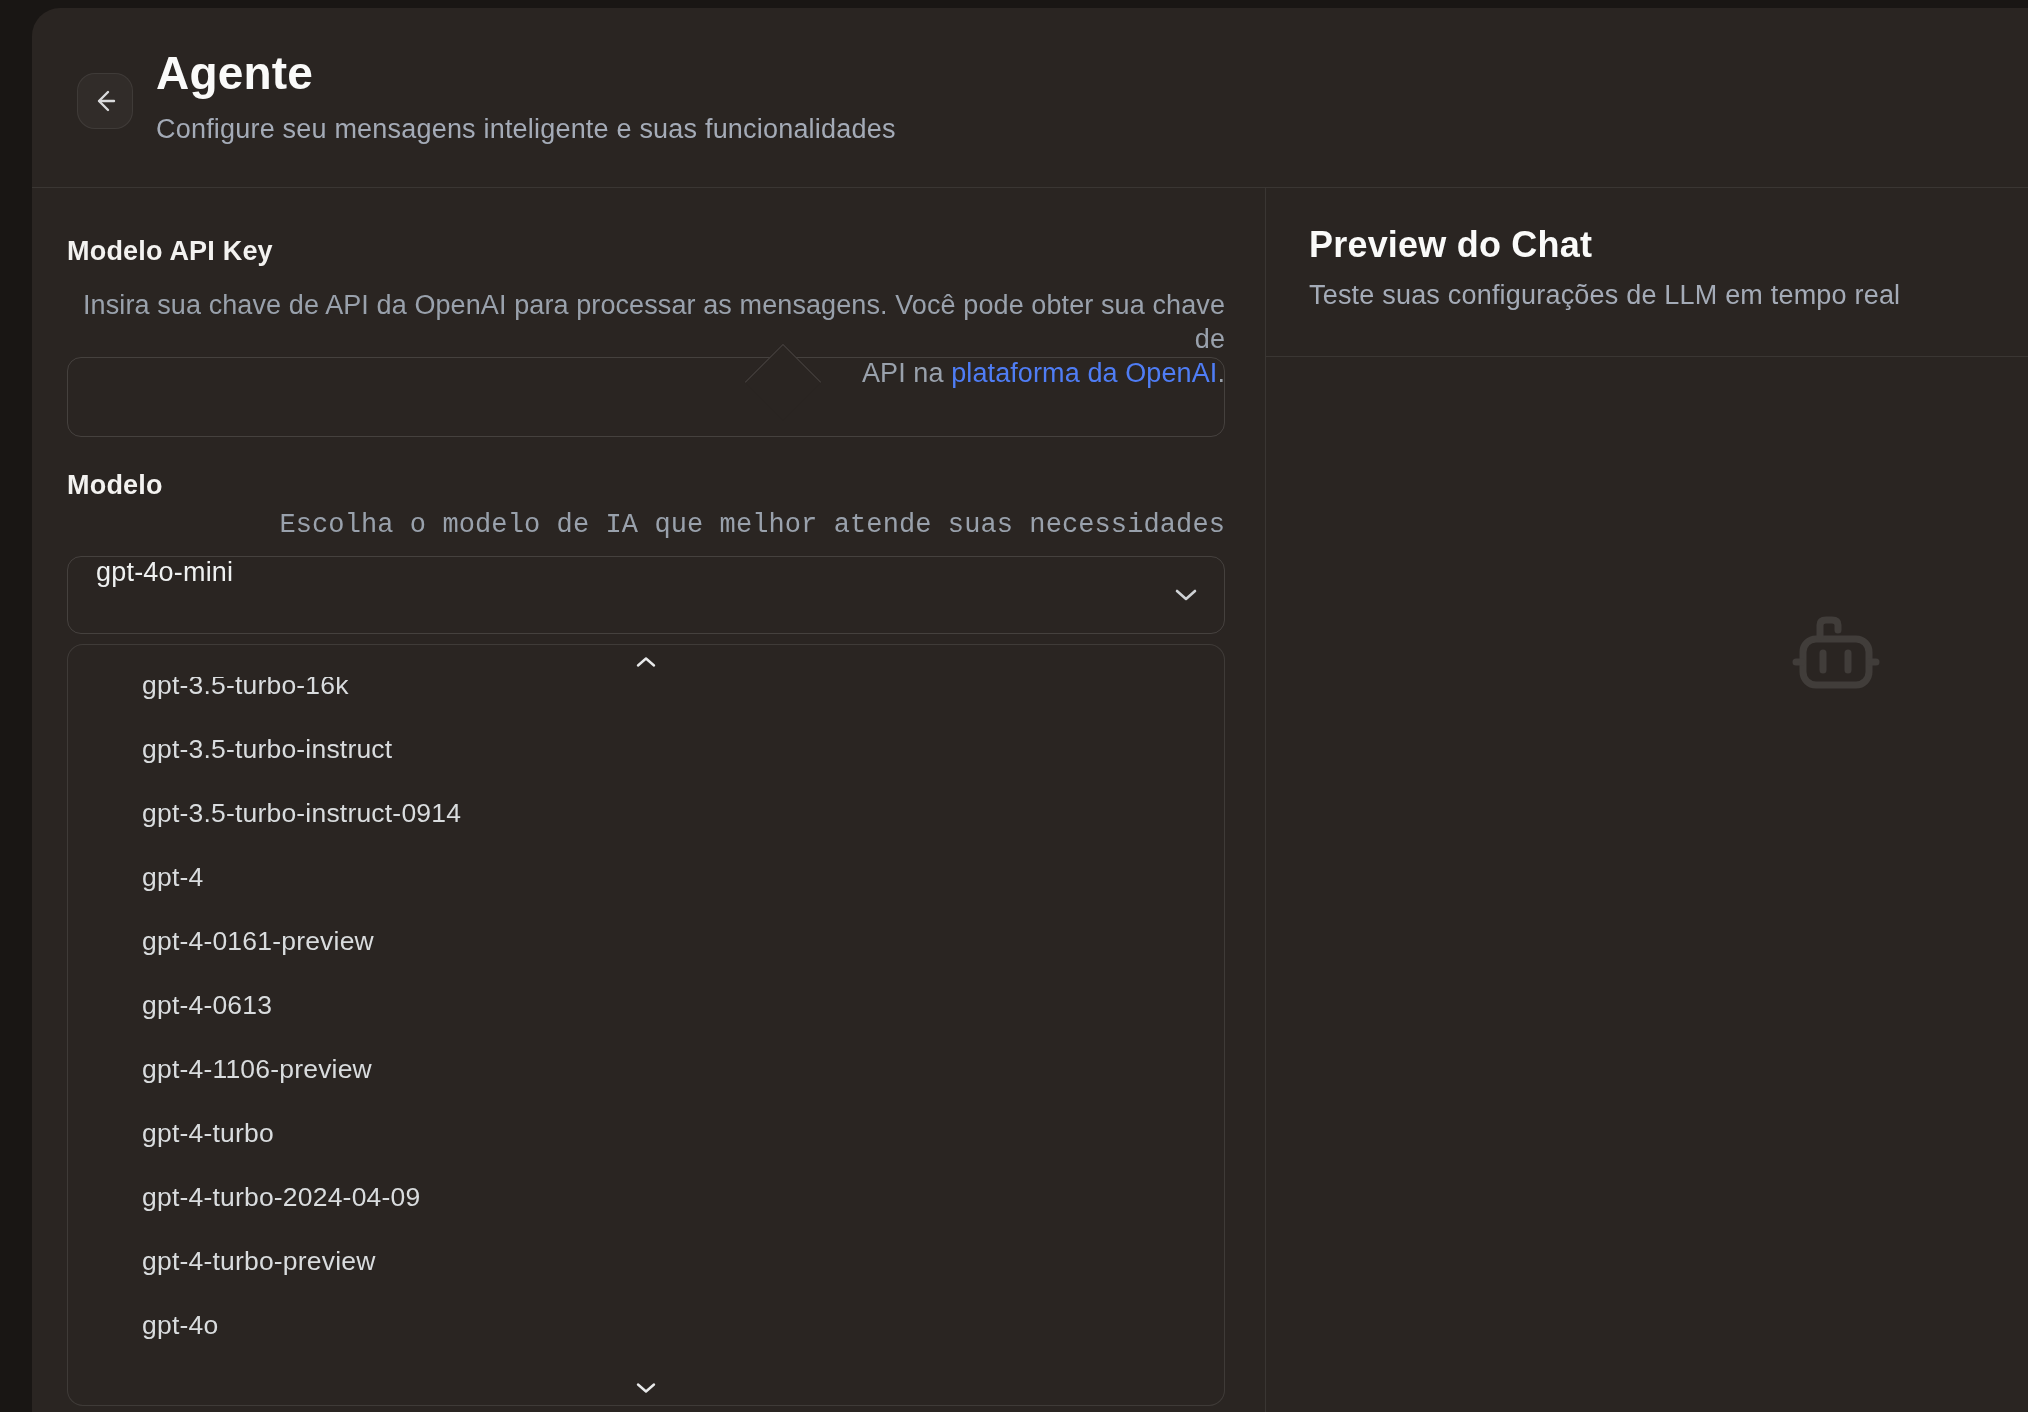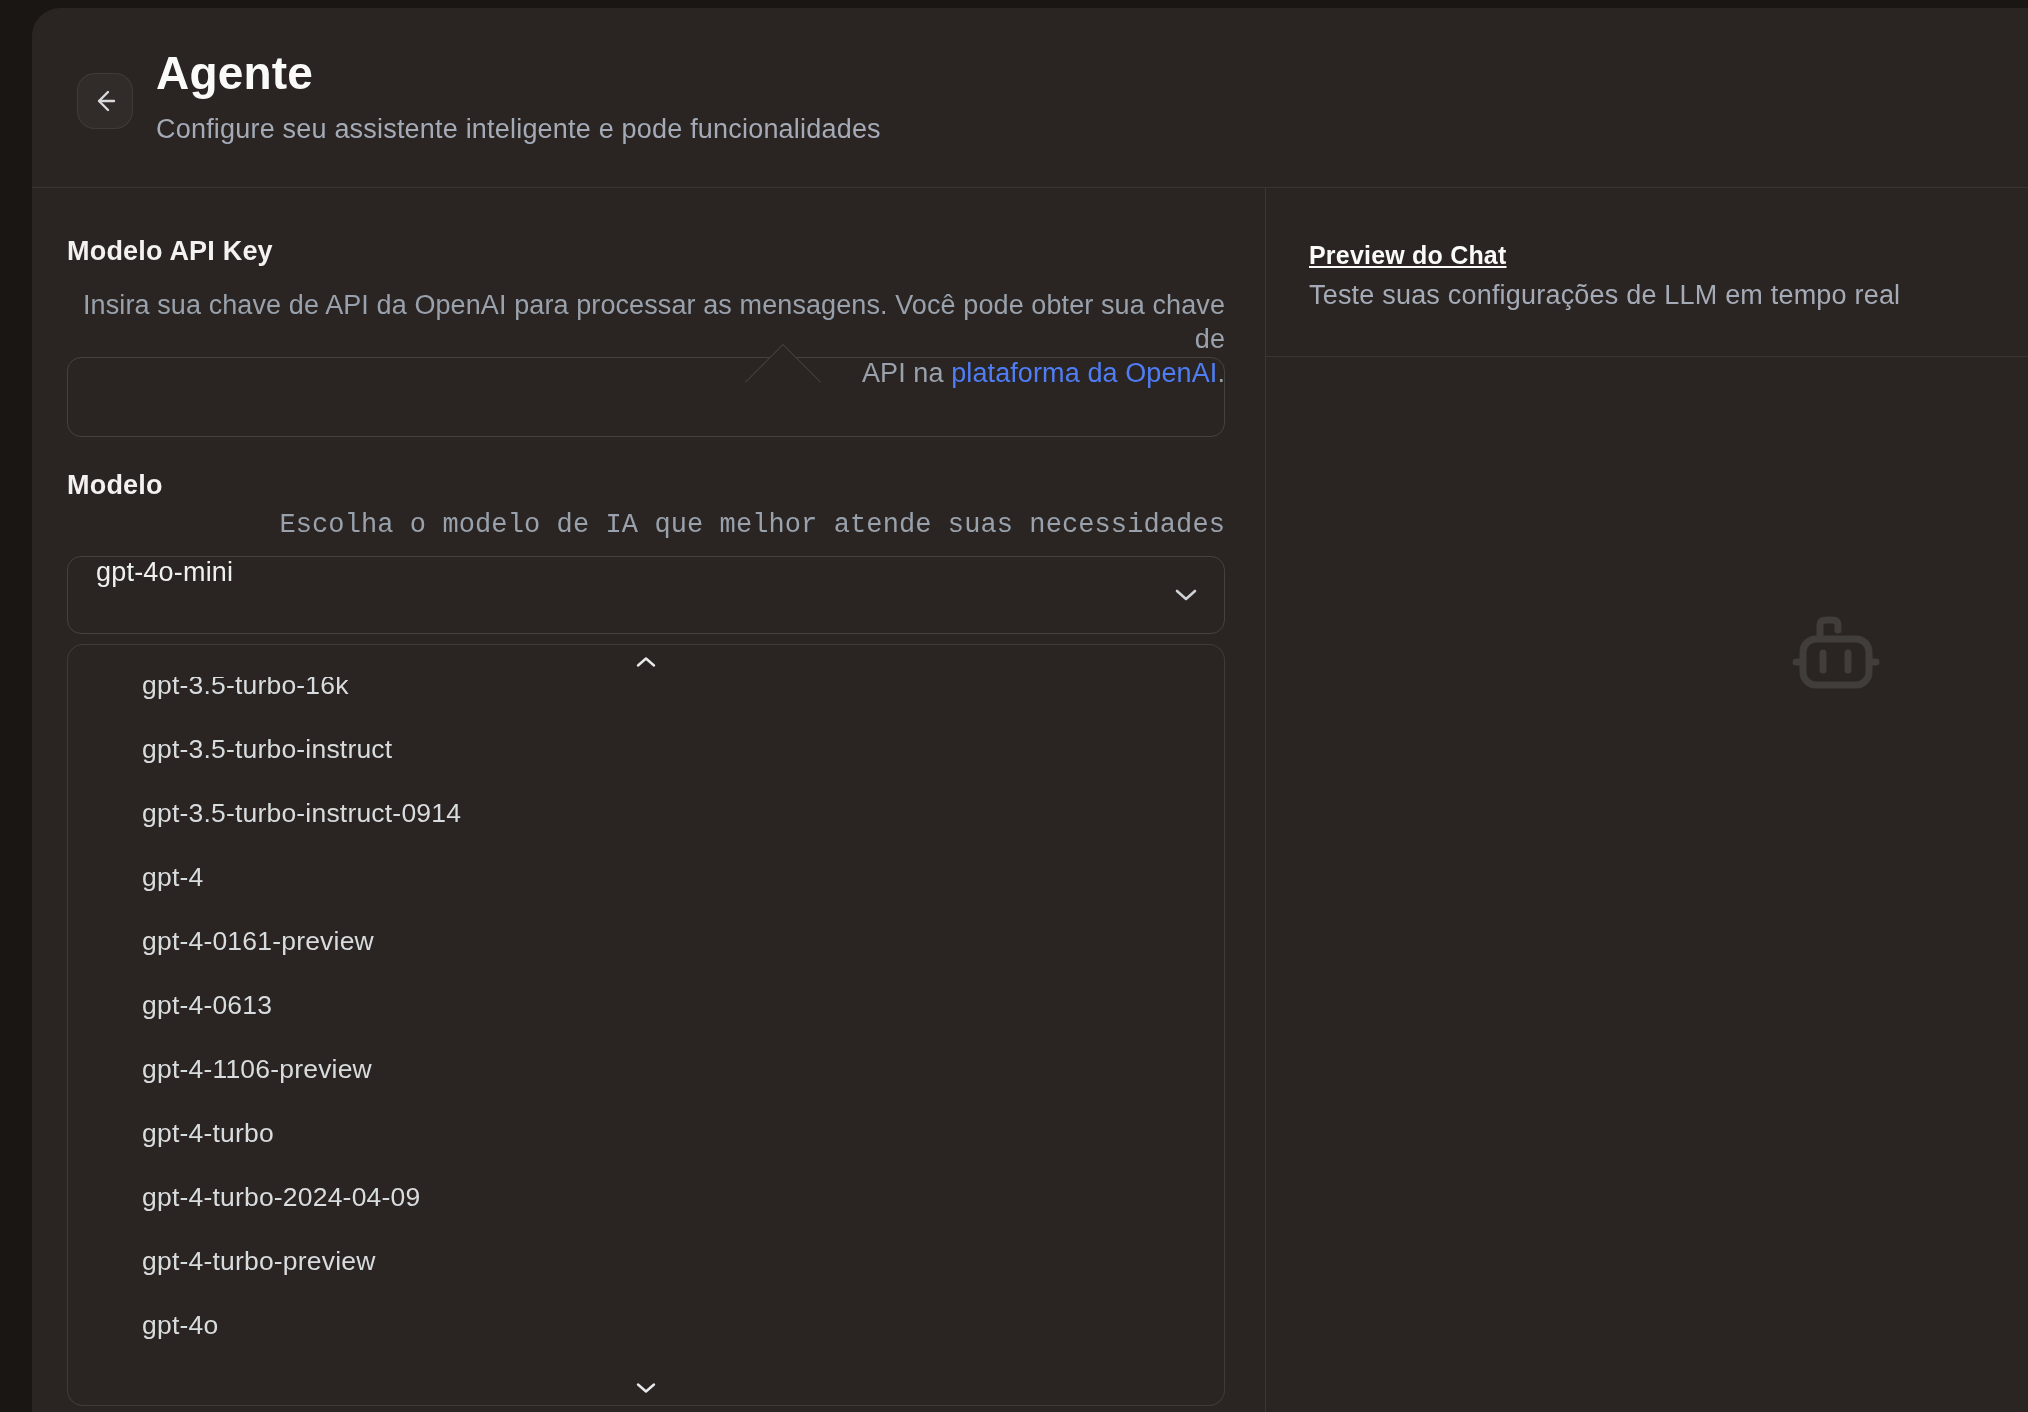--- a/index.html
+++ b/index.html
@@ -54,21 +54,21 @@
   .dd-scroll{position:absolute;left:0;width:100%;display:flex;justify-content:center;cursor:pointer;}
   .dd-scroll.up{top:10px;}
   .dd-scroll.down{bottom:10px;}
   .dd-viewport{position:absolute;left:0;top:32px;width:100%;height:694px;overflow:hidden;}
   .dd-list{margin-top:-24px;}
   .dd-item{height:64px;display:flex;align-items:center;padding-left:74px;font-size:26.5px;
     color:var(--text-item);letter-spacing:0.2px;cursor:pointer;}
 
   
   .v-divider{position:absolute;left:1233px;top:180px;width:1px;height:1224px;background:var(--divider);}
-  .preview-title{position:absolute;left:1277px;top:233px;font-size:25px;font-weight:700;color:var(--text-title);letter-spacing:0.2px;text-decoration:underline;}
+  .preview-title{position:absolute;left:1277px;top:216px;font-size:36px;font-weight:700;color:var(--text-title);letter-spacing:0.2px;}
   .preview-subtitle{position:absolute;left:1277px;top:272px;font-size:27px;color:var(--text-subtitle);letter-spacing:0.2px;}
   .preview-divider{position:absolute;left:1234px;top:348px;width:782px;height:1px;background:var(--divider);}
   .robot{position:absolute;left:1758px;top:604px;}
   .chat-empty{position:absolute;left:1368px;top:727px;font-size:29px;color:var(--text-empty);
     letter-spacing:0.4px;white-space:nowrap;}
 </style>
 </head>
 <body>
 
 <div class="stage">
@@ -76,21 +76,21 @@
 
     <div class="back-btn">
       <span style="display:flex;">
         <svg width="28" height="28" viewBox="0 0 28 28" fill="none">
           <path d="M17 5 L8 14 L17 23" stroke="#d9dadc" stroke-width="2.4" stroke-linecap="round" stroke-linejoin="round"></path>
           <path d="M8.5 14 H23" stroke="#d9dadc" stroke-width="2.4" stroke-linecap="round"></path>
         </svg>
       </span>
     </div>
     <div class="page-title">Agente</div>
-    <div class="page-subtitle">Configure seu assistente inteligente e pode funcionalidades</div>
+    <div class="page-subtitle">Configure seu mensagens inteligente e suas funcionalidades</div>
     <div class="hdr-divider"></div>
 
     <div class="sec-label" style="left:35px;top:228px;">Modelo API Key</div>
     <div class="sec-desc" style="left:35px;top:280px;">
       <span>Insira sua chave de API da OpenAI para processar as mensagens. Você pode obter sua chave de</span><br>
       <span>API na </span><span class="link">plataforma da OpenAI</span><span>.</span>
     </div>
     <input class="field" value="" placeholder="" style="">
     <div class="field-notch"></div>
 

